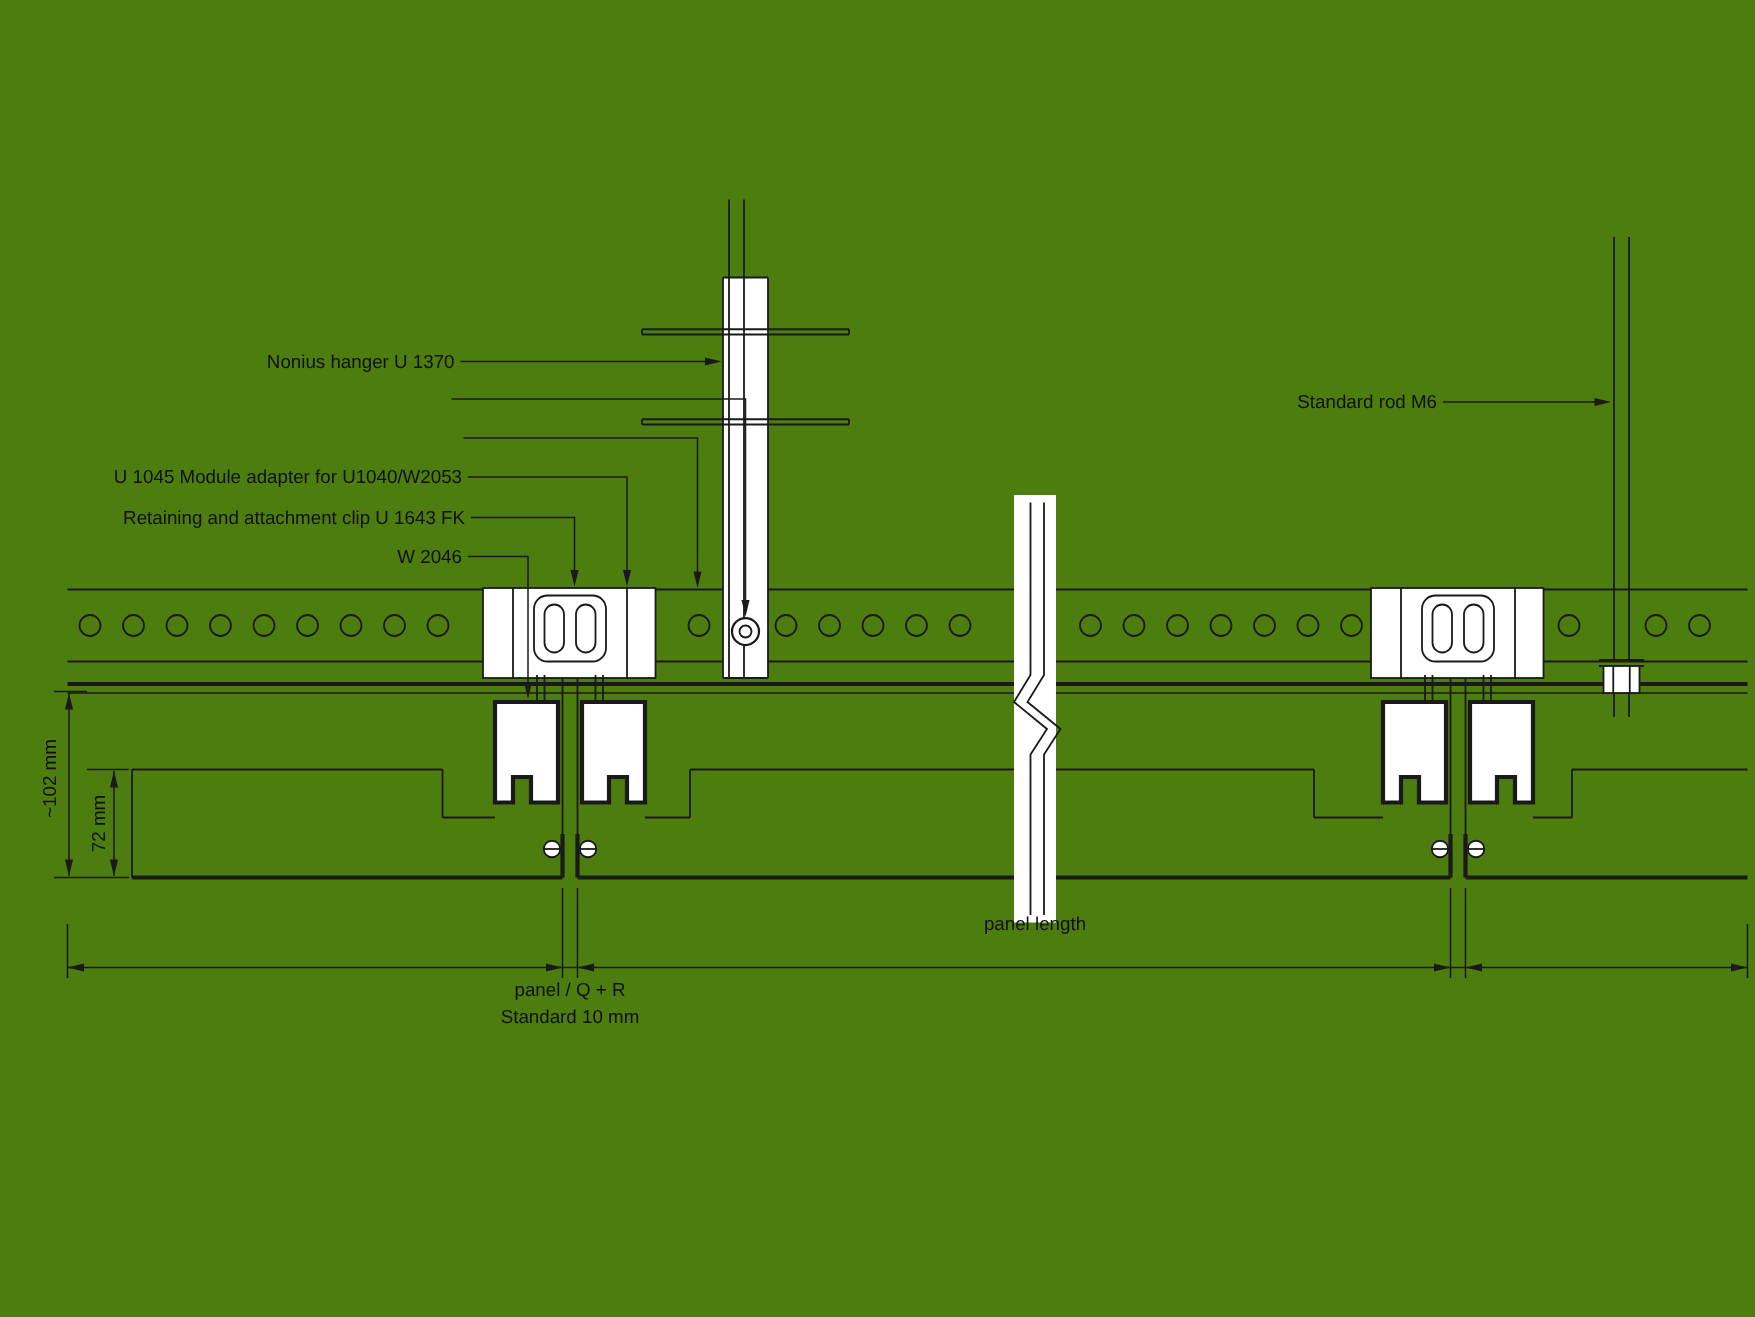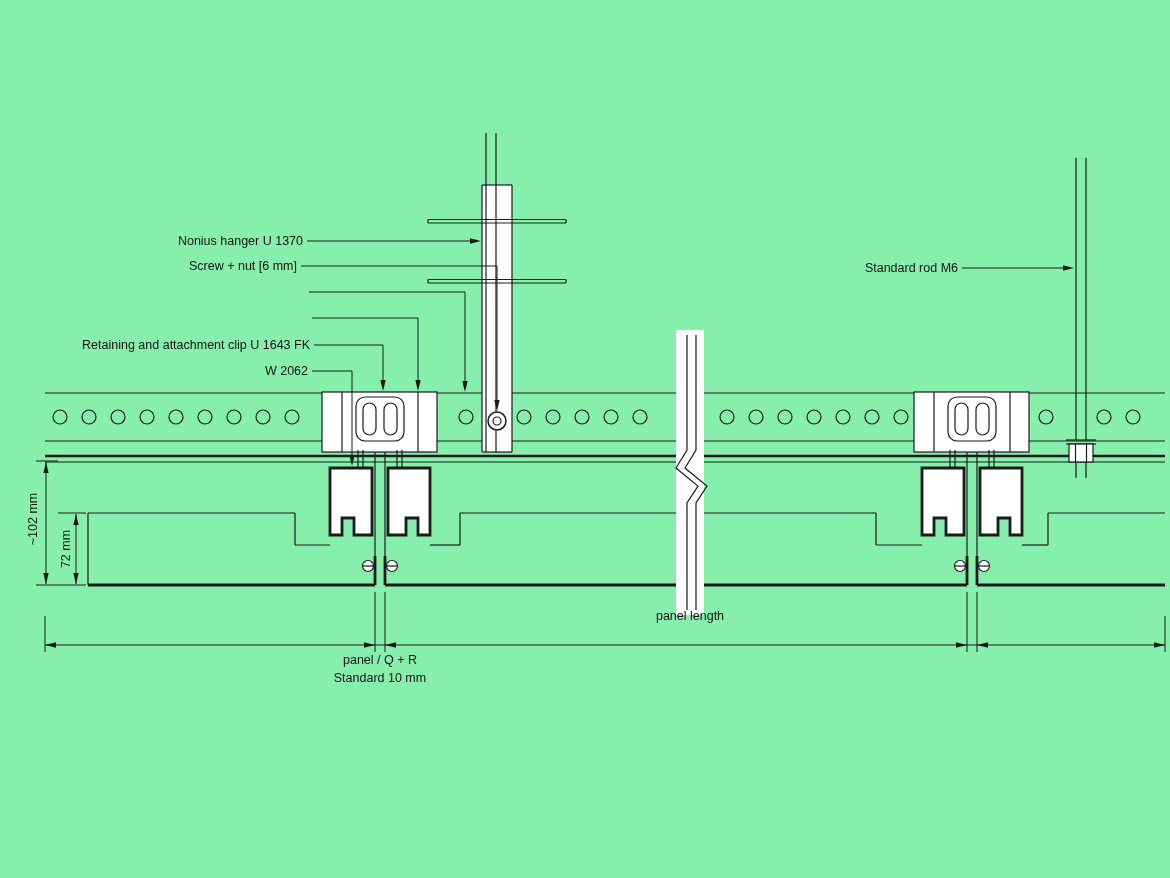--- a/index.html
+++ b/index.html
@@ -1,16 +1,16 @@
 <!DOCTYPE html>
 <html><head>
 <meta charset="utf-8">
 <style>
   html,body{margin:0;padding:0;background:#fff;}
-  #stage{position:relative;width:1170px;height:878px;background:#86efac;overflow:hidden;
+  #stage{position:relative;width:1170px;height:878px;background:#4d7c0f;overflow:hidden;
          font-family:"Liberation Sans",sans-serif;}
   svg{position:absolute;left:0;top:0;}
   svg line, svg path, svg polyline, svg rect, svg circle{
     stroke:#1a1a1a; stroke-width:1.2; fill:none; stroke-linecap:butt;
   }
   svg .mask{fill:#ffffff;stroke:none;}
   svg .w{fill:#ffffff;}
   svg .thick{stroke-width:2.8;}
   svg .flange{stroke-width:2.6;}
   svg .xthin{stroke-width:1;}
@@ -209,23 +209,23 @@
         <polygon class="arr" points="497,411 494.3,400 499.7,400"></polygon>
         <polygon class="arr" points="465,392 462.3,381 467.7,381"></polygon>
         <polygon class="arr" points="418,391 415.3,380 420.7,380"></polygon>
         <polygon class="arr" points="383,391 380.3,380 385.7,380"></polygon>
         <polygon class="arr" points="352,466 349.3,455 354.7,455"></polygon>
         <polygon class="arr" points="1074,268 1063,265.3 1063,270.7"></polygon>
       </g>
 </svg>
 
 <div class="lbl r" style="left:0;width:303px;top:234px">Nonius hanger U 1370</div>
-<div class="lbl r" style="left:0;width:297px;top:259px">Screw + nut [6 mm]</div>
+<div class="lbl r" style="left:0;width:308px;top:311px">U 1045 Module adapter for U1040/W2053</div>
 <div class="lbl r" style="left:0;width:310px;top:338px">Retaining and attachment clip U 1643 FK</div>
-<div class="lbl r" style="left:0;width:308px;top:364px">W 2062</div>
+<div class="lbl r" style="left:0;width:308px;top:364px">W 2046</div>
 <div class="lbl r" style="left:846px;width:112px;top:261px">Standard rod M6</div>
 
 <div class="lbl c rot" style="left:-2px;top:512px;width:70px">~102 mm</div>
 <div class="lbl c rot" style="left:31px;top:542px;width:70px">72 mm</div>
 
 <div class="lbl c" style="left:620px;top:609px;width:140px">panel length</div>
 <div class="lbl c" style="left:300px;top:653px;width:160px">panel / Q + R</div>
 <div class="lbl c" style="left:300px;top:671px;width:160px">Standard 10 mm</div>
 
 </div>

